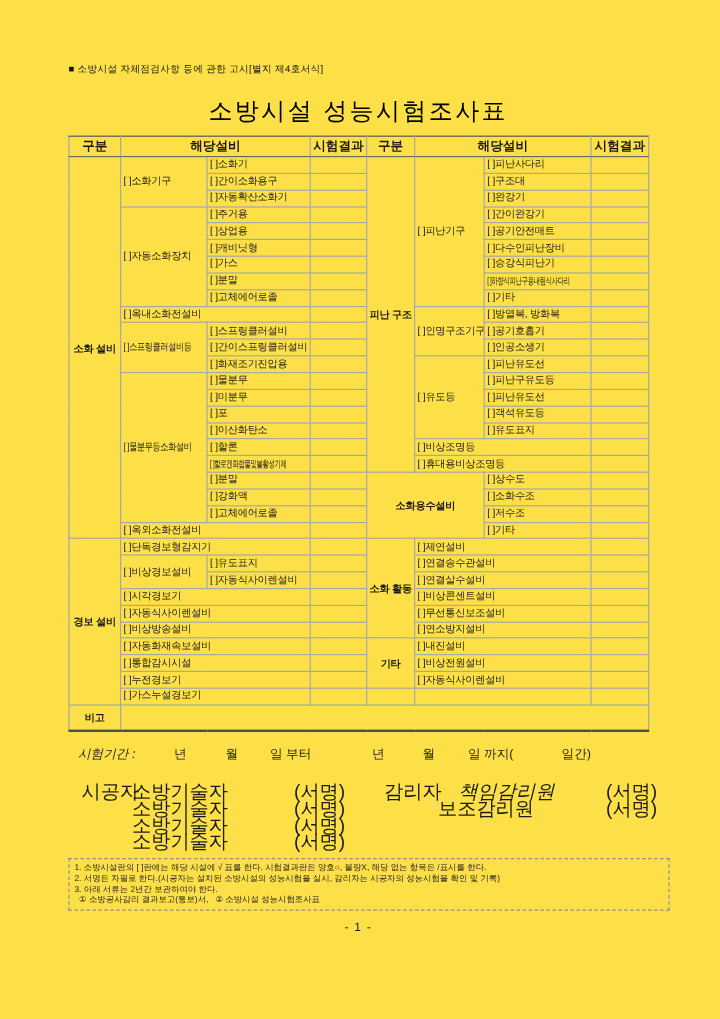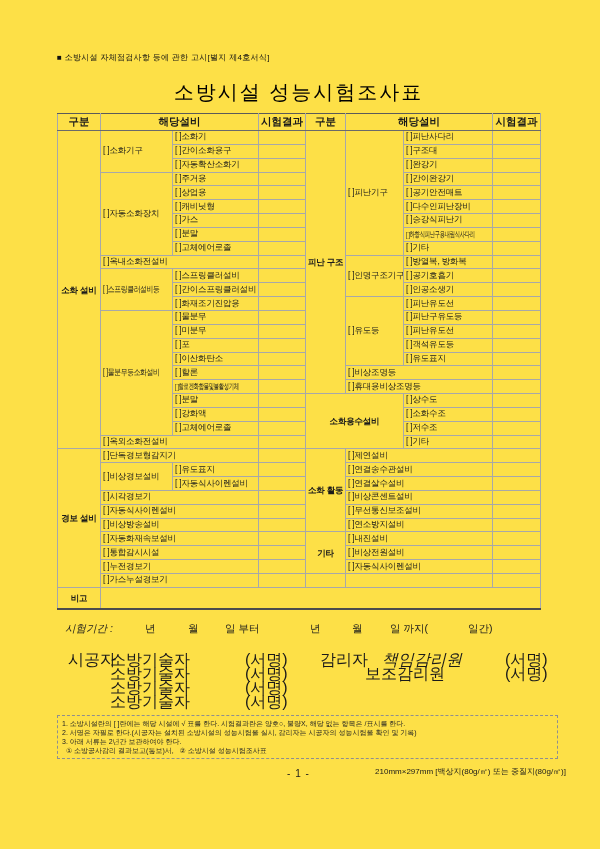--- a/index.html
+++ b/index.html
@@ -325,16 +325,15 @@
 
     <div class="notes-box" id="notes-box">
         <div>1. 소방시설란의 [ ]란에는 해당 시설에 √ 표를 한다. 시험결과란은 양호○, 불량X, 해당 없는 항목은 /표시를 한다.</div>
         <div>2. 서명은 자필로 한다.(시공자는 설치된 소방시설의 성능시험을 실시, 감리자는 시공자의 성능시험을 확인 및 기록)</div>
         <div>3. 아래 서류는 2년간 보관하여야 한다.</div>
         <div>  ① 소방공사감리 결과보고(통보)서,   ② 소방시설 성능시험조사표</div>
       </div>
 
     <div class="footer">
       <span class="pageno">- 1 -</span>
-      <span class="paper">210mm×297mm [백상지(80g/㎡) 또는 중질지(80g/㎡)]</span>
     </div>
   </div>
 </div>
 
 </body></html>

